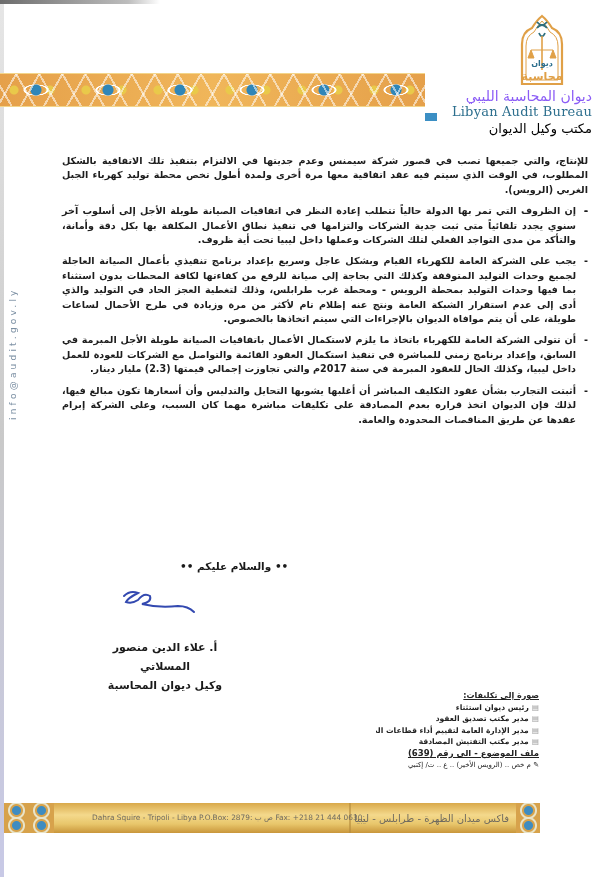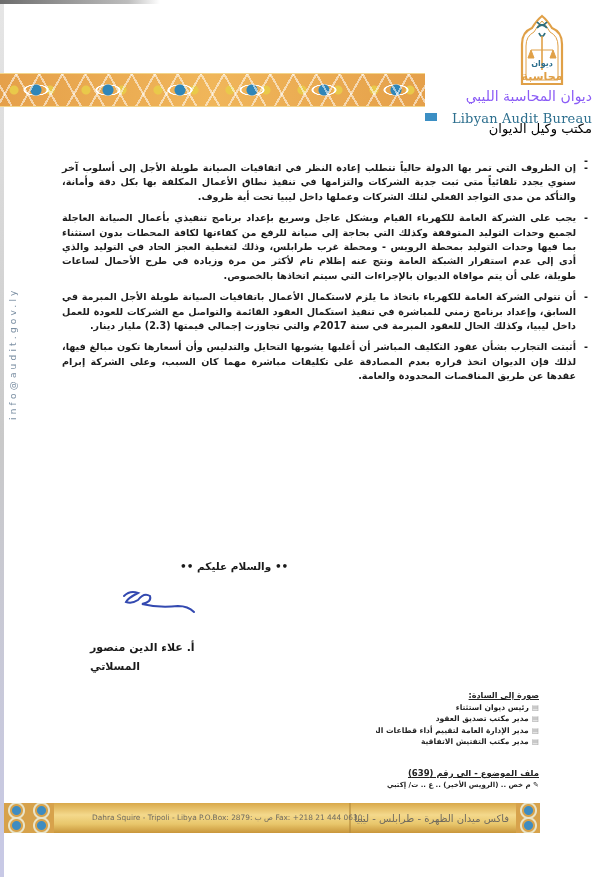--- a/index.html
+++ b/index.html
@@ -40,21 +40,21 @@
   .logo {
     position: absolute; left: 517px; top: 14px; width: 50px; height: 72px;
   }
   .logo svg { width: 100%; height: 100%; }
   .org-ar {
     position: absolute; right: 12px; top: 88px; font-size: 14px; color: #8b5cf6;
     direction: rtl; white-space: nowrap;
   }
   .org-en {
     position: absolute; right: 12px; top: 104px; font-family: "DejaVu Serif", serif;
-    font-size: 13px; color: #2d6f8e; white-space: nowrap; letter-spacing: .2px; margin-top: 7px;
+    font-size: 13px; color: #2d6f8e; white-space: nowrap; letter-spacing: .2px;
   }
   .org-sub {
     position: absolute; right: 12px; top: 121px; font-size: 13px; color: #000000;
     direction: rtl; white-space: nowrap;
   }
   
   .side-email {
     position: absolute; left: 8px; top: 420px;
     transform: rotate(-90deg); transform-origin: left top;
     font-size: 9px; letter-spacing: 3.2px; color: #7b8fa3; white-space: nowrap;
@@ -68,33 +68,33 @@
   }
   .para { margin: 0 0 7px 0; }
   .para.bullet { padding-right: 12px; position: relative; }
   .para.bullet .dash { position: absolute; right: 0; top: 0; }
   .closing {
     position: absolute; left: 180px; width: 200px; top: 560px;
     text-align: left; direction: rtl; font-weight: bold; font-size: 10.5px;
   }
   .signature { position: absolute; left: 118px; top: 588px; width: 80px; height: 36px; }
   .sig-name {
-    position: absolute; left: 90px; width: 150px; top: 638px; direction: rtl; text-align: left;
+    position: absolute; left: 90px; width: 150px; top: 638px; direction: rtl; text-align: center;
     font-weight: bold; font-size: 11px; line-height: 19px;
   }
   
   .dist {
     position: absolute; left: 376px; width: 163px; top: 690px; direction: rtl;
     font-size: 7.6px; line-height: 11.6px; color: #222; font-weight: bold;
   }
   .dist .hdr { text-decoration: underline; font-size: 8px; }
   .dist .item { white-space: nowrap; overflow: hidden; }
   .dist .item .ico { color: #999; margin-left: 3px; }
-  .dist .file { text-decoration: underline; font-size: 8.5px; margin-top: 20px; }
-  .dist .ref { font-size: 7px; font-weight: bold; }
+  .dist .file { text-decoration: underline; font-size: 8.5px; }
+  .dist .ref { font-size: 7px; font-weight: normal; }
   
   .footer {
     position: absolute; left: 4px; top: 803px; width: 536px; height: 30px;
     background: linear-gradient(to bottom, #d9a94a 0%, #f4d98c 40%, #e8c66b 70%, #c9963b 100%);
   }
   .footer .div-line { position: absolute; left: 345px; top: 0; width: 2px; height: 30px; background: #b48a3c; opacity: .6; }
   .footer .orn-left, .footer .orn-right {
     position: absolute; top: 0; width: 50px; height: 30px;
     background:
       radial-gradient(circle at 50% 50%, #3f8cc0 0 4px, transparent 5px) 0 0/25px 15px,
@@ -130,44 +130,46 @@
     <text x="25" y="66" text-anchor="middle" font-size="11" fill="#e0a047" font-family="DejaVu Sans, sans-serif" font-weight="bold">محاسبة</text>
   </svg>
 </div>
 <div class="org-ar">ديوان المحاسبة الليبي</div>
 <div class="org-en">Libyan Audit Bureau</div>
 <div class="org-sub">مكتب وكيل الديوان</div>
 
 <div class="side-email">info@audit.gov.ly</div>
 
 <div class="content">
+  <p class="para"><span>للإنتاج، والتي جميعها تصب في قصور شركة سيمنس وعدم جديتها في الالتزام بتنفيذ تلك الاتفاقية بالشكل المطلوب، في الوقت الذي سيتم فيه عقد اتفاقية معها مرة أخرى ولمدة أطول تخص محطة توليد كهرباء الجبل الغربي (الرويس).</span></p>
   <p class="para bullet"><span class="dash">-</span></p>
   <p class="para bullet"><span class="dash">-</span><span>إن الظروف التي تمر بها الدولة حالياً تتطلب إعادة النظر في اتفاقيات الصيانة طويلة الأجل إلى أسلوب آخر سنوي يجدد تلقائياً متى ثبت جدية الشركات والتزامها في تنفيذ نطاق الأعمال المكلفة بها بكل دقة وأمانة، والتأكد من مدى التواجد الفعلي لتلك الشركات وعملها داخل ليبيا تحت أية ظروف.</span></p>
   <p class="para bullet"><span class="dash">-</span><span>يجب على الشركة العامة للكهرباء القيام وبشكل عاجل وسريع بإعداد برنامج تنفيذي بأعمال الصيانة العاجلة لجميع وحدات التوليد المتوقفة وكذلك التي بحاجة إلى صيانة للرفع من كفاءتها لكافة المحطات بدون استثناء بما فيها وحدات التوليد بمحطة الرويس - ومحطة غرب طرابلس، وذلك لتغطية العجز الحاد في التوليد والذي أدى إلى عدم استقرار الشبكة العامة ونتج عنه إظلام تام لأكثر من مرة وزيادة في طرح الأحمال لساعات طويلة، على أن يتم موافاة الديوان بالإجراءات التي سيتم اتخاذها بالخصوص.</span></p>
   <p class="para bullet"><span class="dash">-</span><span>أن تتولى الشركة العامة للكهرباء باتخاذ ما يلزم لاستكمال الأعمال باتفاقيات الصيانة طويلة الأجل المبرمة في السابق، وإعداد برنامج زمني للمباشرة في تنفيذ استكمال العقود القائمة والتواصل مع الشركات للعودة للعمل داخل ليبيا، وكذلك الحال للعقود المبرمة في سنة 2017م والتي تجاوزت إجمالي قيمتها (2.3) مليار دينار.</span></p>
   <p class="para bullet"><span class="dash">-</span><span>أثبتت التجارب بشأن عقود التكليف المباشر أن أغلبها يشوبها التحايل والتدليس وأن أسعارها تكون مبالغ فيها، لذلك فإن الديوان اتخذ قراره بعدم المصادقة على تكليفات مباشرة مهما كان السبب، وعلى الشركة إبرام عقدها عن طريق المناقصات المحدودة والعامة.</span></p>
 </div>
 
 <div class="closing">•• والسلام عليكم ••</div>
 
 <div class="signature">
   <svg viewBox="0 0 80 36" width="80" height="36">
     <path d="M6 8 Q12 2 20 5 Q10 10 8 14 Q14 16 20 12 Q26 4 32 8 Q34 14 24 16 Q40 20 60 18 Q70 18 76 24" fill="none" stroke="#3349b0" stroke-width="2" stroke-linecap="round"></path>
   </svg>
 </div>
 <div class="sig-name">
   <div>أ. علاء الدين منصور المسلاتي</div>
+  <div>وكيل ديوان المحاسبة</div>
 </div>
 
 <div class="dist">
-  <div class="hdr">صورة إلى السادة:</div>
+  <div class="hdr">صورة إلى تكليفات:</div>
   <div class="item"><span class="ico">▤</span><span>رئيس ديوان استثناء</span></div>
   <div class="item"><span class="ico">▤</span><span>مدير مكتب تصديق العقود</span></div>
   <div class="item"><span class="ico">▤</span><span>مدير الإدارة العامة لتقييم أداء قطاعات الطاقة</span></div>
-  <div class="item"><span class="ico">▤</span><span>مدير مكتب التفتيش الاتفاقية</span></div>
+  <div class="item"><span class="ico">▤</span><span>مدير مكتب التفتيش المصادقة</span></div>
   <div class="file">ملف الموضوع - الى رقم (639)</div>
   <div class="ref"><span>✎ </span><span>م خص .. (الرويس الأخير) .. ع .. ت/ إكتبي</span></div>
 </div>
 
 <div class="footer">
   <div class="orn-left"></div>
   <div class="div-line"></div>
   <div class="footer-text">Dahra Squire - Tripoli - Libya P.O.Box: 2879: ص ب Fax: +218 21 444 0630:</div>
   <div class="footer-ar">فاكس ميدان الظهرة - طرابلس - ليبيا</div>
   <div class="orn-right"></div>

